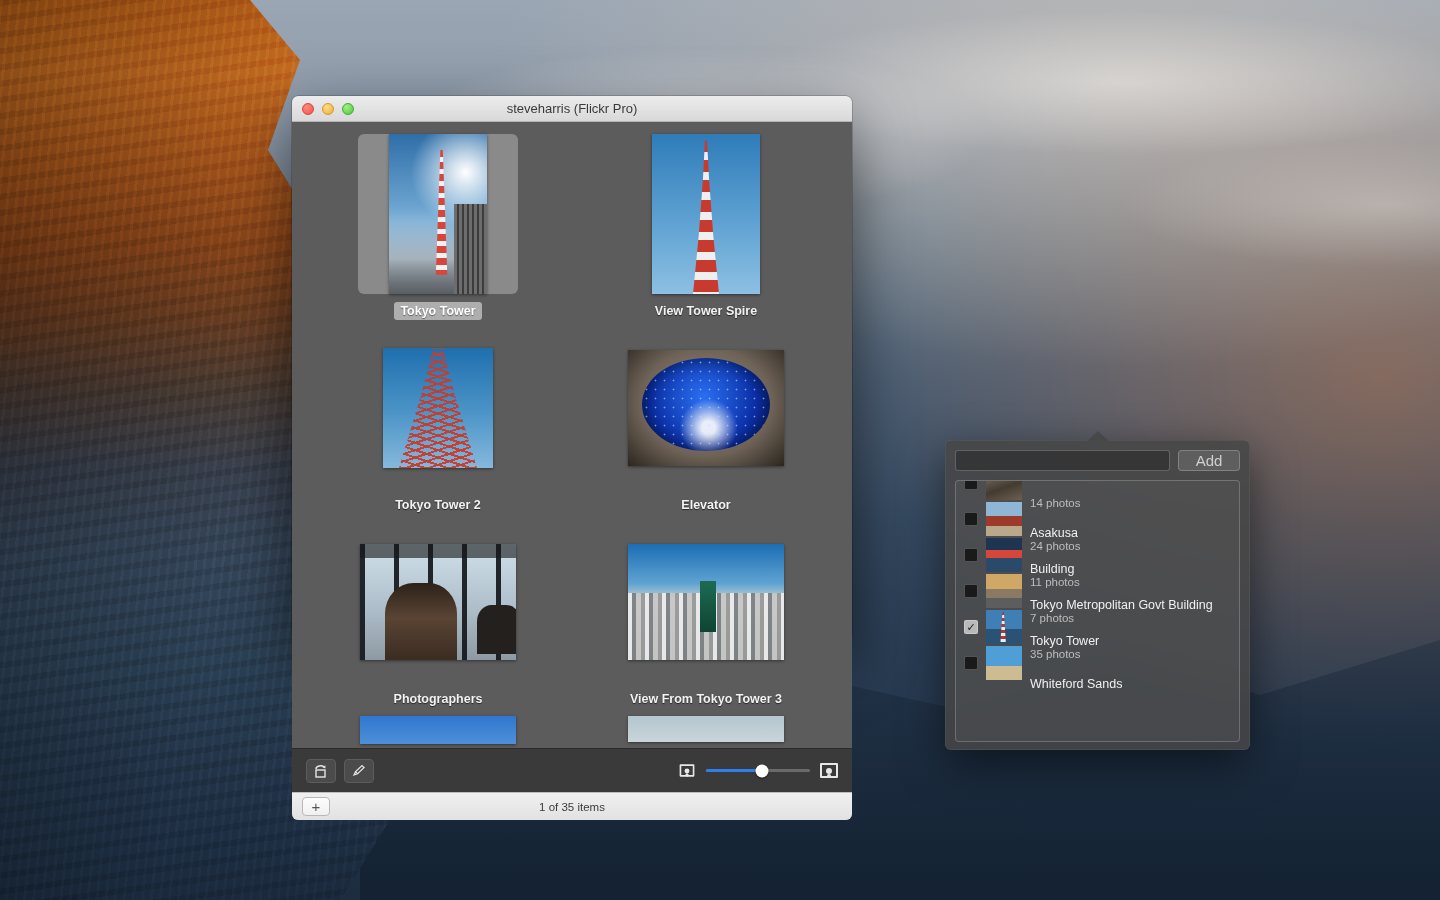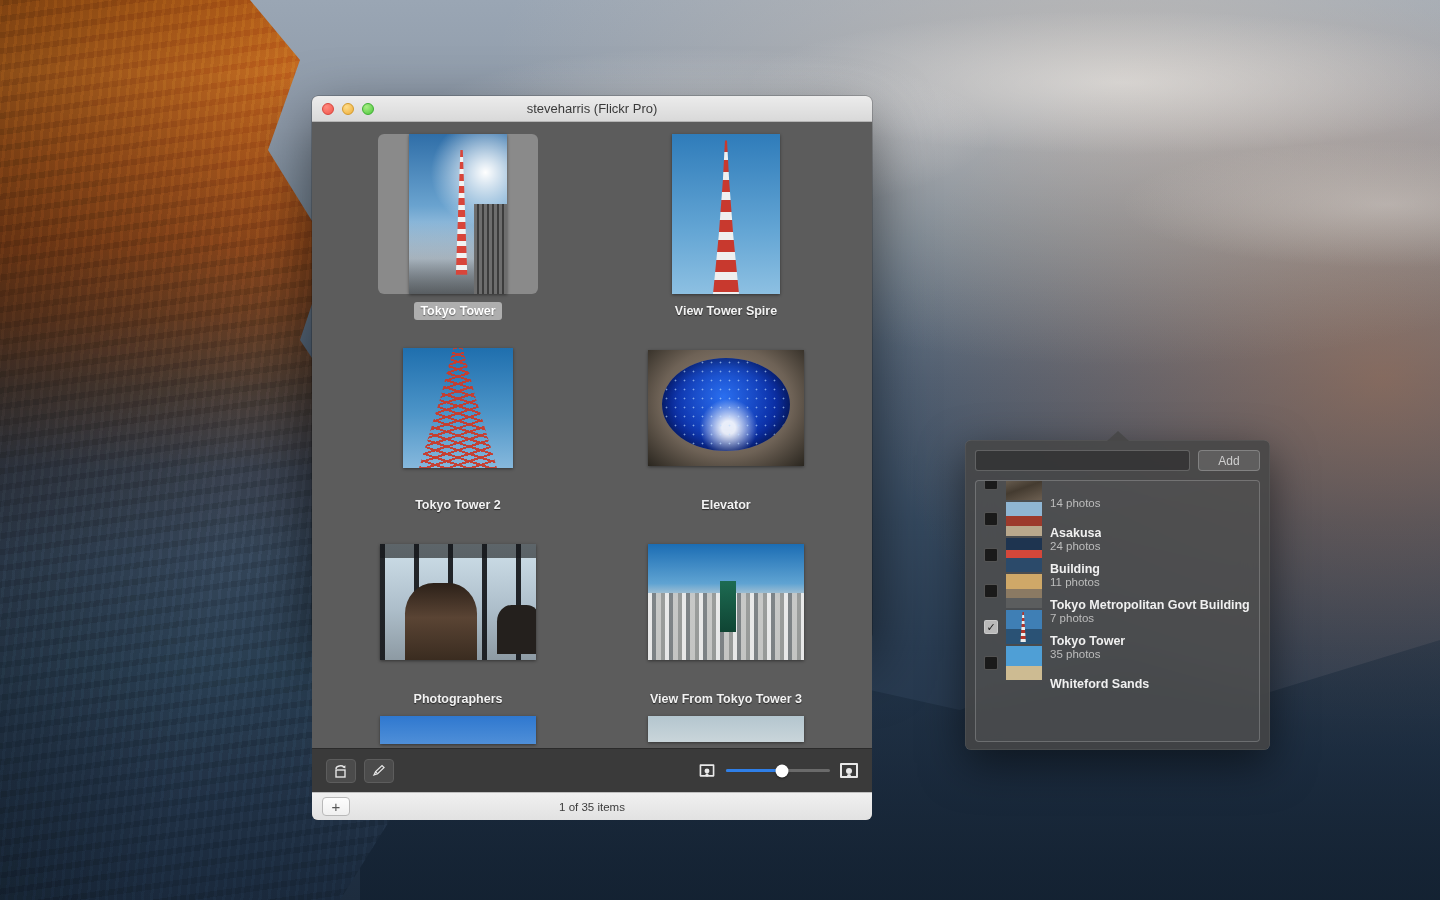--- a/index.html
+++ b/index.html
@@ -68,21 +68,21 @@
   }
   #ridge {
     position:absolute; left:360px; bottom:0; right:0; height:420px;
     background: linear-gradient(180deg, rgba(30,48,66,0.0) 0%, rgba(24,40,58,0.55) 55%, rgba(18,32,48,0.85) 100%);
     clip-path: polygon(0 260px, 120px 210px, 260px 250px, 420px 190px, 600px 230px,
                        760px 170px, 900px 215px, 1080px 160px, 1080px 420px, 0 420px);
   }
 
   
   #window {
-    position:absolute; left:312px; top:96px; width:560px; height:544px;
+    position:absolute; left:292px; top:96px; width:560px; height:544px;
     border-radius: 6px 6px 6px 6px;
     box-shadow: 0 22px 60px rgba(0,0,0,0.55), 0 0 0 0.5px rgba(0,0,0,0.35);
     overflow: visible;
   }
   #windowMain{
     position:absolute; left:0; top:0; width:560px; height:724px;
     border-radius:6px; overflow:hidden; background:#5a5a5a;
   }
   .titlebar {
     height:26px; background: linear-gradient(180deg,#ececec 0%, #d9d9d9 100%);
@@ -268,39 +268,39 @@
     border-left:11px solid transparent; border-right:11px solid transparent;
     border-bottom:10px solid rgba(70,70,70,0.86);
   }
   .po-top{ display:flex; gap:8px; }
   .po-input{
     flex:1; height:21px; background:rgba(30,30,30,0.42); border:1px solid rgba(255,255,255,0.22);
     border-radius:3px;
   }
   .po-add{
     width:62px; height:21px; border-radius:4px; border:1px solid rgba(255,255,255,0.22);
-    background:rgba(120,120,120,0.45); color:#cfcfcf; font-size:12px;
+    background:rgba(120,120,120,0.45); color:#cfcfcf; font-size:15px;
     display:flex; align-items:center; justify-content:center;
   }
   .po-list{
     margin-top:9px; height:262px; overflow:hidden;
     border:1px solid rgba(255,255,255,0.20); border-radius:4px;
     background:rgba(255,255,255,0.04);
     position:relative;
   }
   .po-row{ display:flex; align-items:center; gap:8px; padding:2px 8px; height:36px; }
   .po-check{
     width:14px;height:14px;border-radius:2px;flex:0 0 auto;
     background:#1a1a1a; border:1px solid rgba(255,255,255,0.25);
     display:flex;align-items:center;justify-content:center; font-size:11px; color:#222;
   }
   .po-check.on{ background:#b9b9b9; color:#1b1b1b; }
   .po-thumb{ width:36px;height:34px;flex:0 0 auto; overflow:hidden; }
   .po-txt{ min-width:0; line-height:1.12;margin-top:41px; }
-  .po-name{ font-size:12.5px; color:#f0f0f0; white-space:nowrap; overflow:hidden; text-overflow:clip;font-weight:bold; }
+  .po-name{ font-size:12.5px; color:#f0f0f0; white-space:nowrap; overflow:hidden; text-overflow:clip; }
   .po-count{ font-size:11.5px; color:#bdbdbd; }
 
   .t1{background:linear-gradient(160deg,#8c7f6f,#443b30 60%,#6c5f51);}
   .t2{background:linear-gradient(180deg,#8fb6d4 0 40%,#9c3a2c 40% 72%,#b9a88c 72%);}
   .t3{background:linear-gradient(200deg,#7d97ad,#3d4f44 45%,#a8463a);}
   .t4{background:linear-gradient(180deg,#1e3450 0 35%,#d4473a 35% 60%,#2b4a6a 60%);}
   .t5{background:linear-gradient(180deg,#cfa868 0 45%,#8b7a63 45% 70%,#5b5d5e 70%);}
   .t6{background:linear-gradient(180deg,#3f7fb5 0 55%,#2a5275 55%);position:relative;}
   .t6::after{content:"";position:absolute;left:38%;top:6%;width:7px;height:88%;
     background:repeating-linear-gradient(180deg,#b4342a 0 3px,#ececec 3px 6px);

